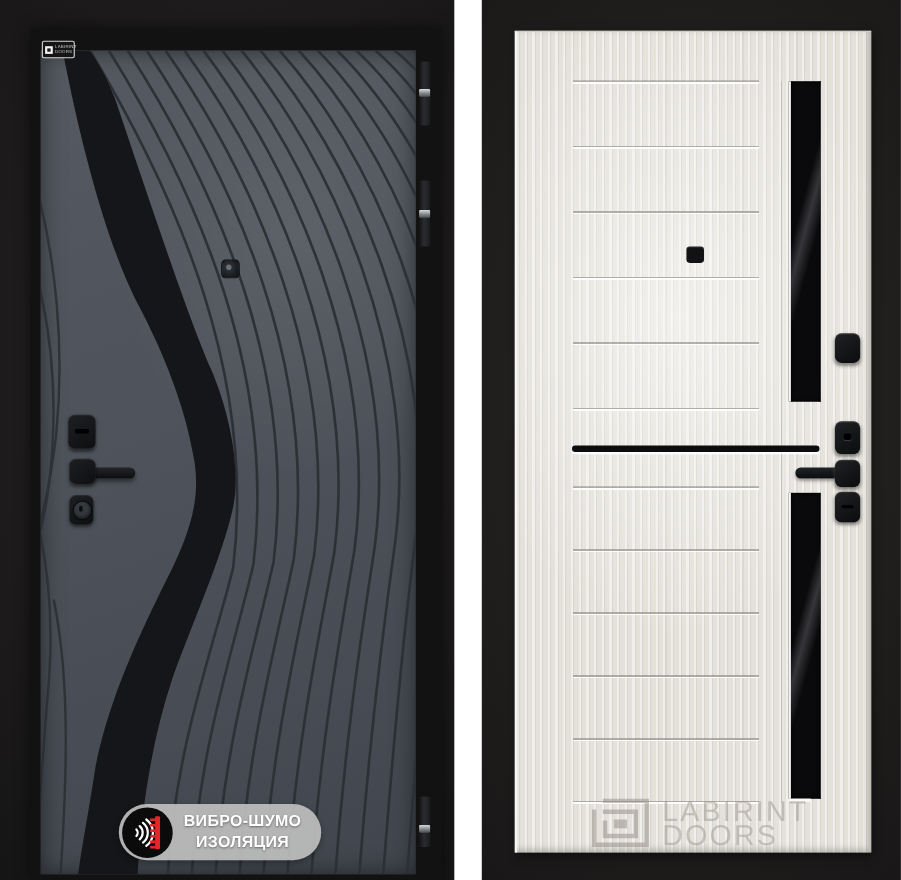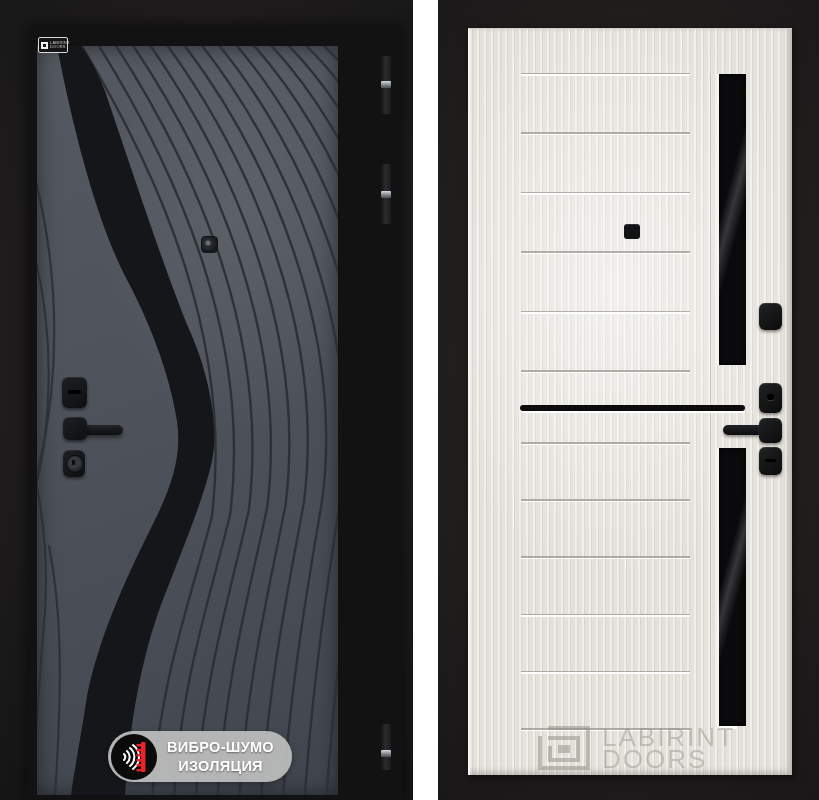--- a/index.html
+++ b/index.html
@@ -7,21 +7,21 @@
     width:819px;height:800px;overflow:hidden;position:relative;
     background:#ffffff;
     font-family:"Liberation Sans", sans-serif;
   }
   .card{position:absolute;top:0;height:800px;margin:0;padding:0;overflow:hidden;}
   
   #left-card{left:0;width:413px;
     background:radial-gradient(ellipse 90% 70% at 50% 42%, #262322 0%, #1d1b1b 60%, #161515 100%);}
   #left-leaf{position:absolute;left:28px;top:26px;width:374px;height:774px;
     background:#121213;box-shadow:0 0 14px rgba(0,0,0,.6);}
-  #left-panel{position:absolute;left:9px;top:20px;width:301px;height:749px;
+  #left-panel{position:absolute;left:9px;top:20px;width:341px;height:749px;
     background:
       radial-gradient(ellipse 80% 50% at 68% 22%, rgba(255,255,255,.07), rgba(255,255,255,0) 60%),
       linear-gradient(160deg,#555a62 0%, #4e535b 45%, #474c54 78%, #41464e 100%);
     box-shadow:inset 0 0 22px rgba(0,0,0,.5);
     overflow:hidden;}
   #pattern-svg{position:absolute;left:0;top:0;}
   
   #brand-label{position:absolute;left:10px;top:11px;width:30px;height:16px;
     background:#151515;border:1px solid #d8d8d8;border-radius:2px;
     display:flex;align-items:center;gap:2px;padding:1px 2px;box-sizing:border-box;}

